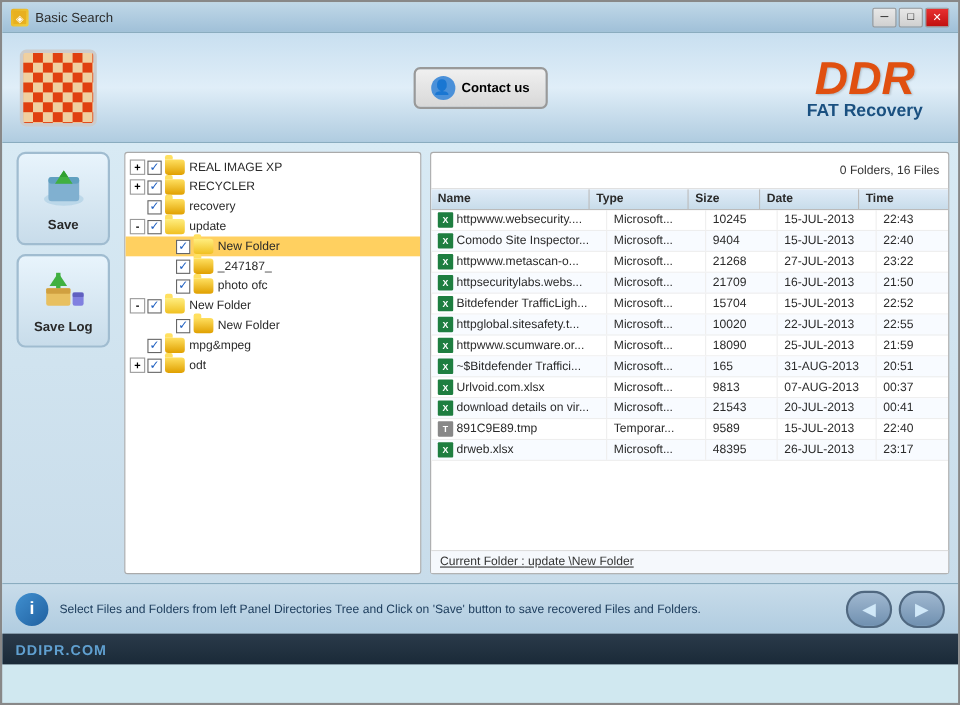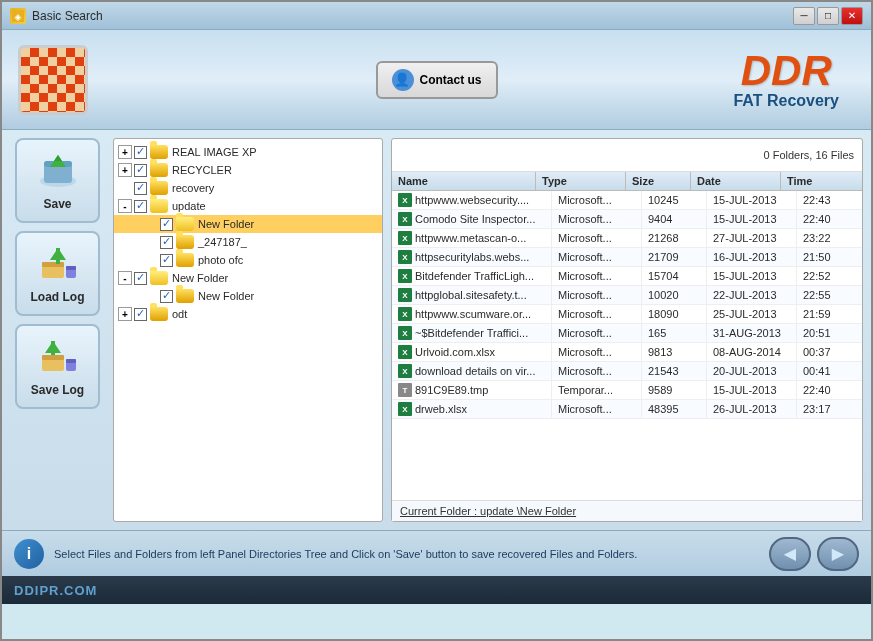--- a/index.html
+++ b/index.html
@@ -405,31 +405,20 @@
       <svg class="save-svg" viewBox="0 0 44 40">
         <ellipse cx="22" cy="30" rx="18" ry="6" fill="#a0c8e0" opacity="0.5"></ellipse>
         <rect x="8" y="10" width="28" height="22" rx="3" fill="#80b0d0"></rect>
         <rect x="8" y="10" width="28" height="6" rx="3" fill="#60a0c0"></rect>
         <polygon points="22,4 14,16 30,16" fill="#40b040"></polygon>
         <polygon points="22,4 18,10 26,10" fill="#30a030"></polygon>
       </svg>
       <span>Save</span>
     </button>
 
-    <button class="action-btn">
-      <svg class="loadlog-svg" viewBox="0 0 44 40">
-        <rect x="6" y="18" width="22" height="16" rx="2" fill="#e8c060"></rect>
-        <rect x="6" y="18" width="22" height="5" rx="1" fill="#d0a040"></rect>
-        <polygon points="22,4 14,16 30,16" fill="#40b040"></polygon>
-        <rect x="20" y="4" width="4" height="16" fill="#40b040"></rect>
-        <rect x="30" y="22" width="10" height="12" rx="2" fill="#8080e0"></rect>
-        <rect x="30" y="22" width="10" height="4" rx="1" fill="#6060c0"></rect>
-      </svg>
-      <span>Load Log</span>
-    </button>
 
     <button class="action-btn">
       <svg class="savelog-svg" viewBox="0 0 44 40">
         <rect x="6" y="18" width="22" height="16" rx="2" fill="#e8c060"></rect>
         <rect x="6" y="18" width="22" height="5" rx="1" fill="#d0a040"></rect>
         <rect x="30" y="22" width="10" height="12" rx="2" fill="#8080e0"></rect>
         <rect x="30" y="22" width="10" height="4" rx="1" fill="#6060c0"></rect>
         <polygon points="17,4 9,16 25,16" fill="#40b040"></polygon>
         <rect x="15" y="4" width="4" height="14" fill="#40b040"></rect>
       </svg>
@@ -496,20 +485,26 @@
         <span class="tree-label">New Folder</span>
       </div>
 
       <div class="tree-item" style="padding-left:30px">
         <div style="width:14px;margin-right:2px;flex-shrink:0"></div>
         <div class="tree-checkbox checked"></div>
         <div class="folder-icon"></div>
         <span class="tree-label">New Folder</span>
       </div>
 
+      <div class="tree-item" style="padding-left:4px">
+        <div style="width:14px;margin-right:2px;flex-shrink:0"></div>
+        <div class="tree-checkbox checked"></div>
+        <div class="folder-icon"></div>
+        <span class="tree-label">mpg&amp;mpeg</span>
+      </div>
 
       <div class="tree-item" style="padding-left:4px">
         <div class="tree-expand">+</div>
         <div class="tree-checkbox checked"></div>
         <div class="folder-icon"></div>
         <span class="tree-label">odt</span>
       </div>
 
     </div>
   </div>
@@ -587,21 +582,21 @@
           <div class="file-cell">Microsoft...</div>
           <div class="file-cell">165</div>
           <div class="file-cell">31-AUG-2013</div>
           <div class="file-cell">20:51</div>
         </div>
 
         <div class="file-row">
           <div class="file-cell"><span class="excel-icon">X</span>Urlvoid.com.xlsx</div>
           <div class="file-cell">Microsoft...</div>
           <div class="file-cell">9813</div>
-          <div class="file-cell">08-AUG-2014</div>
+          <div class="file-cell">07-AUG-2013</div>
           <div class="file-cell">00:37</div>
         </div>
 
         <div class="file-row">
           <div class="file-cell"><span class="excel-icon">X</span>download details on vir...</div>
           <div class="file-cell">Microsoft...</div>
           <div class="file-cell">21543</div>
           <div class="file-cell">20-JUL-2013</div>
           <div class="file-cell">00:41</div>
         </div>

